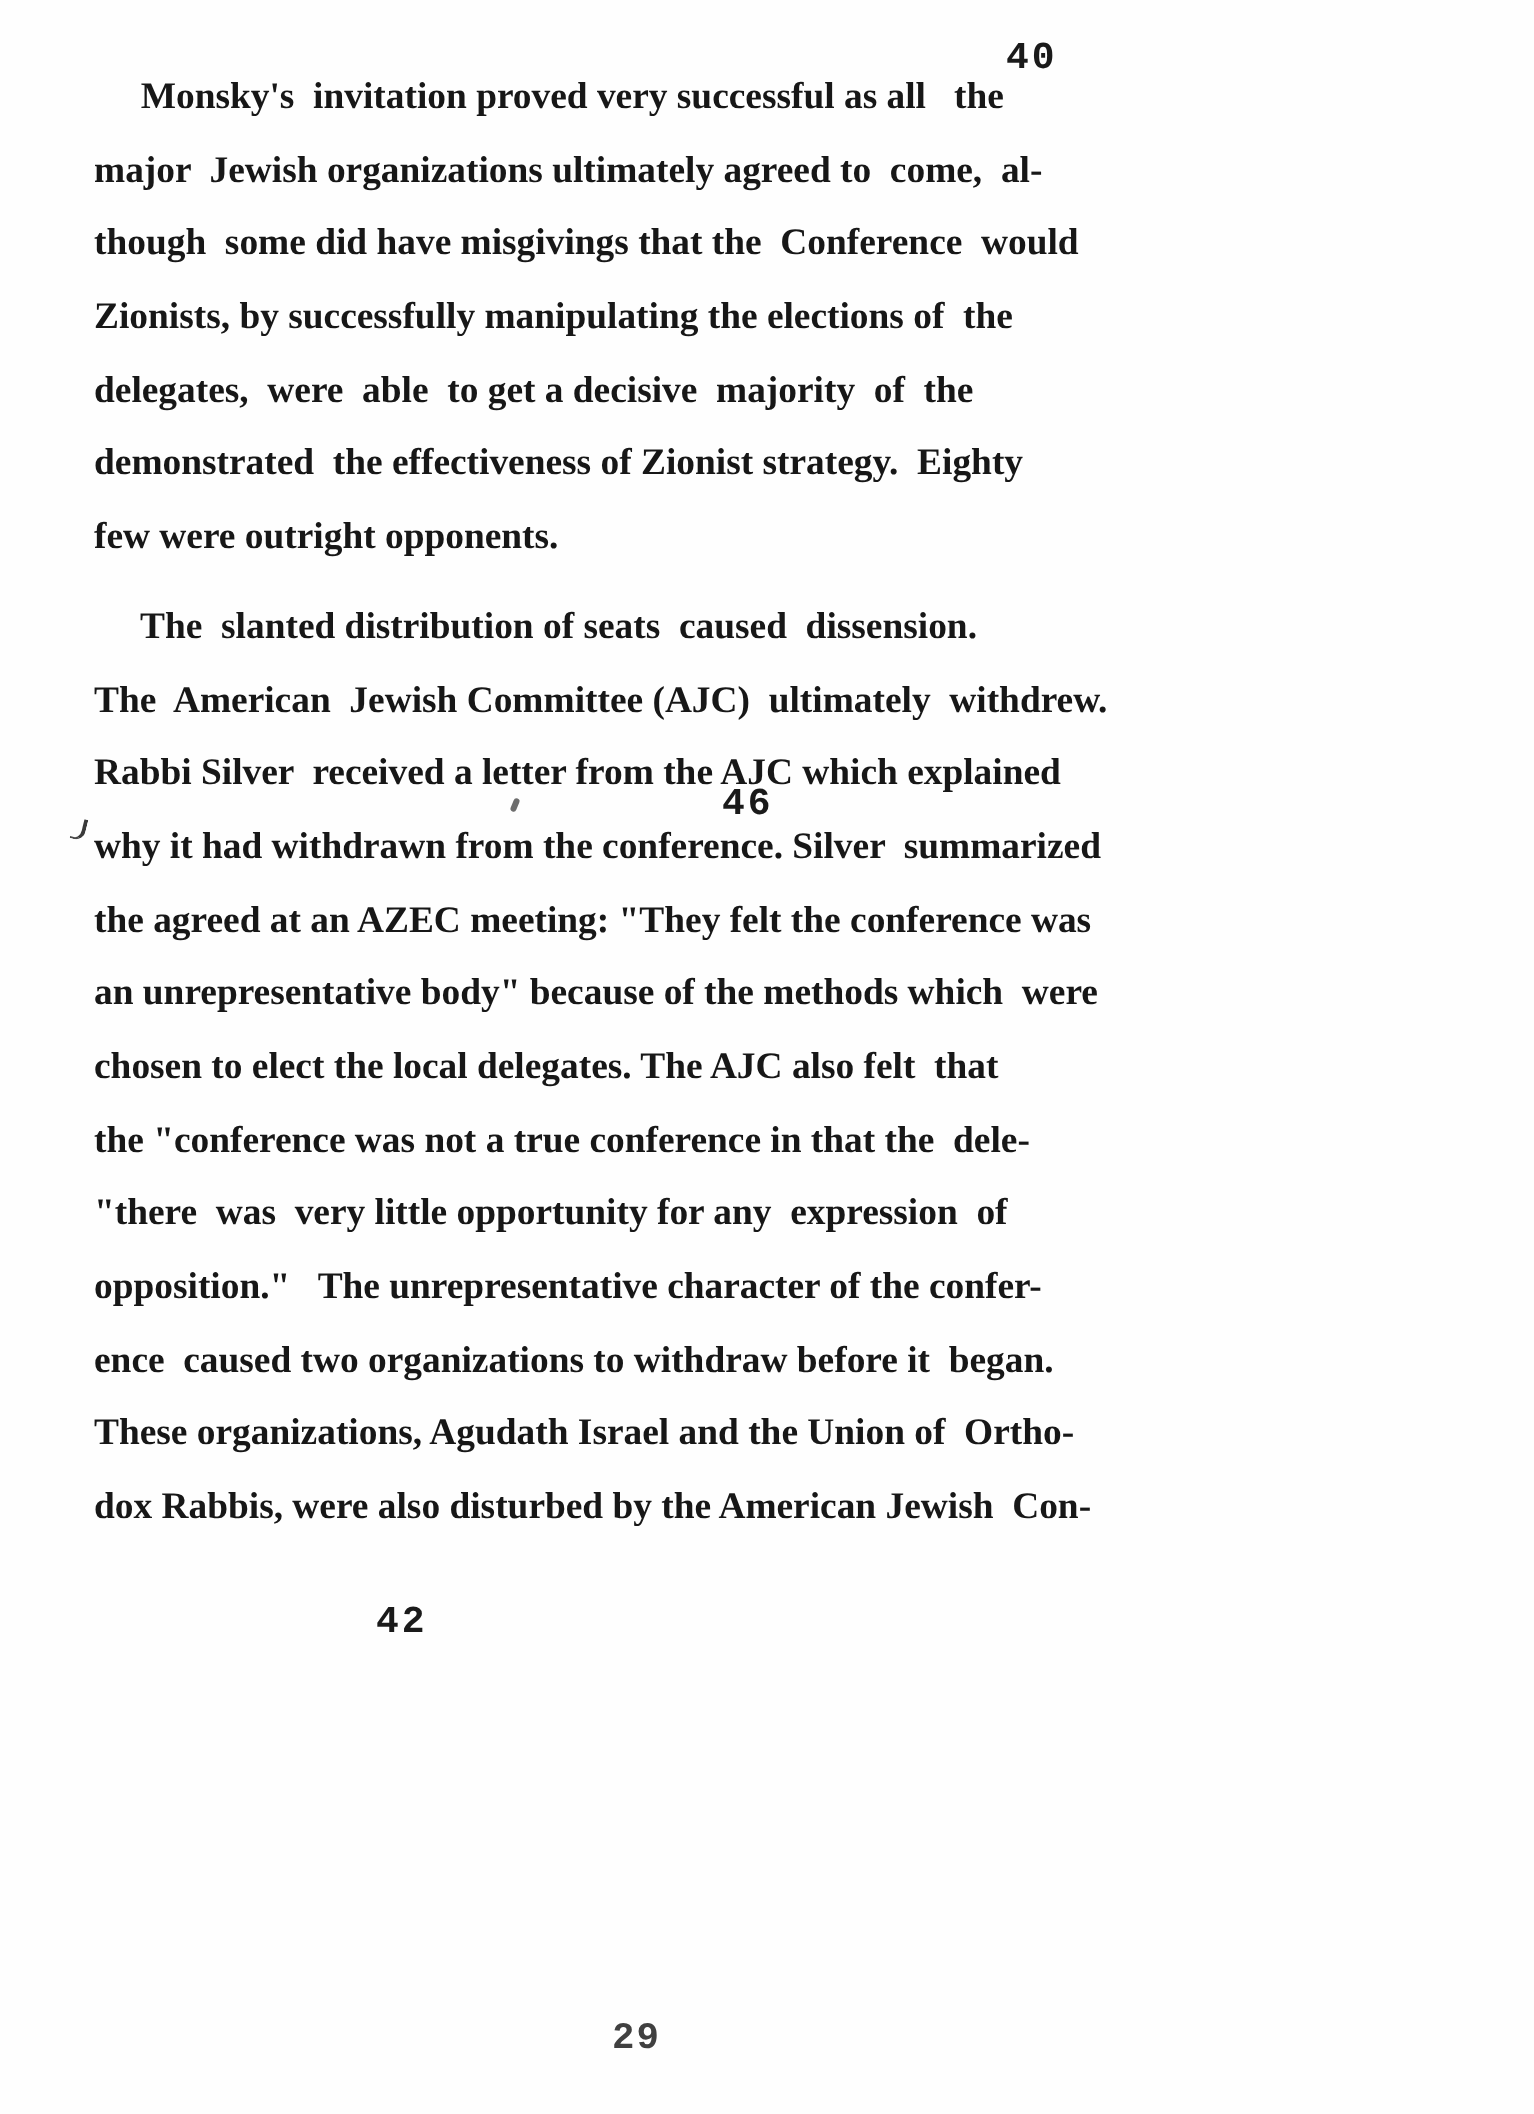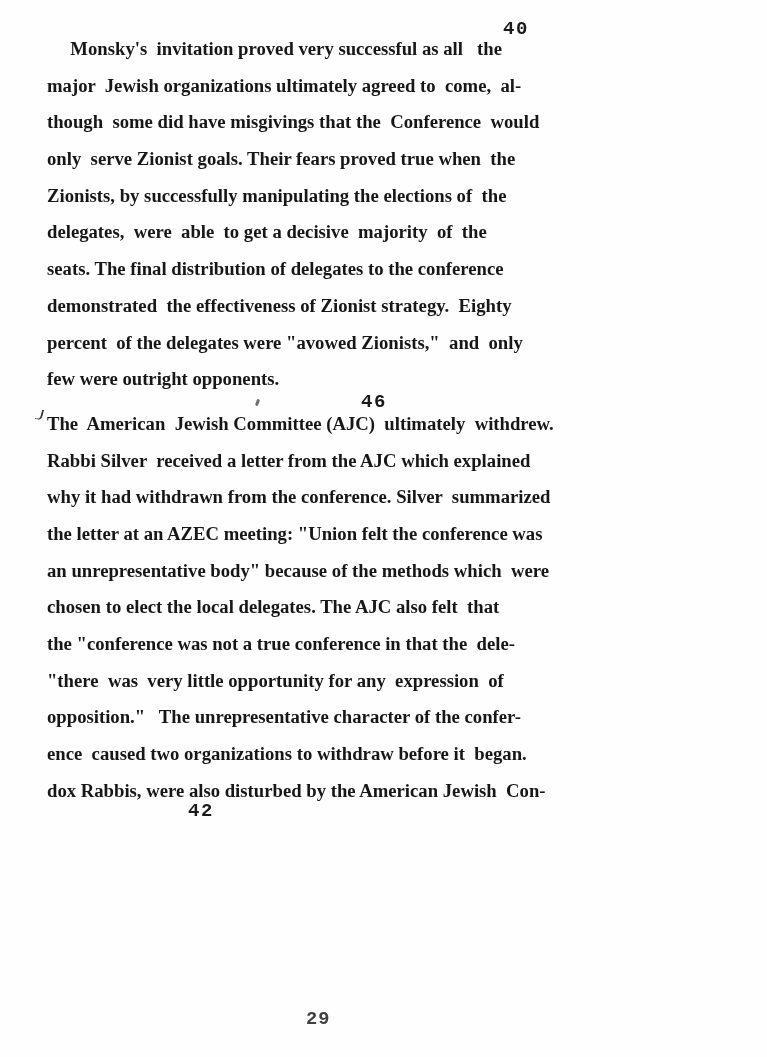--- a/index.html
+++ b/index.html
@@ -85,39 +85,38 @@
 
   <span class="footnote-ref" id="ref-41">46</span>
 
   <span class="footnote-ref" id="ref-42">42</span>
 
   <div class="doc-body" id="doc-body">
       <div class="paragraph spaced">
         <div class="line">     Monsky's  invitation proved very successful as all   the</div>
         <div class="line">major  Jewish organizations ultimately agreed to  come,  al-</div>
         <div class="line">though  some did have misgivings that the  Conference  would</div>
-        <div class="line">only  serve Zionist goals. Their fears proved true when  the</div>
         <div class="line">Zionists, by successfully manipulating the elections of  the</div>
         <div class="line">delegates,  were  able  to get a decisive  majority  of  the</div>
-        <div class="line">seats. The final distribution of delegates to the conference</div>
         <div class="line">demonstrated  the effectiveness of Zionist strategy.  Eighty</div>
-        <div class="line">percent  of the delegates were "avowed Zionists,"  and  only</div>
         <div class="line">few were outright opponents.</div>
       </div>
       <div class="paragraph spaced">
+        <div class="line">     The  slanted distribution of seats  caused  dissension.</div>
         <div class="line">The  American  Jewish Committee (AJC)  ultimately  withdrew.</div>
         <div class="line">Rabbi Silver  received a letter from the AJC which explained</div>
         <div class="line">why it had withdrawn from the conference. Silver  summarized</div>
-        <div class="line">the letter at an AZEC meeting: "Union felt the conference was</div>
+        <div class="line">the agreed at an AZEC meeting: "They felt the conference was</div>
         <div class="line">an unrepresentative body" because of the methods which  were</div>
         <div class="line">chosen to elect the local delegates. The AJC also felt  that</div>
         <div class="line">the "conference was not a true conference in that the  dele-</div>
         <div class="line">"there  was  very little opportunity for any  expression  of</div>
         <div class="line">opposition."   The unrepresentative character of the confer-</div>
         <div class="line">ence  caused two organizations to withdraw before it  began.</div>
+        <div class="line">These organizations, Agudath Israel and the Union of  Ortho-</div>
         <div class="line">dox Rabbis, were also disturbed by the American Jewish  Con-</div>
       </div>
     </div>
 
   <div class="artifact-comma"></div>
 
   <div class="artifact-tick"></div>
 
   <div class="page-number">29</div>
 

